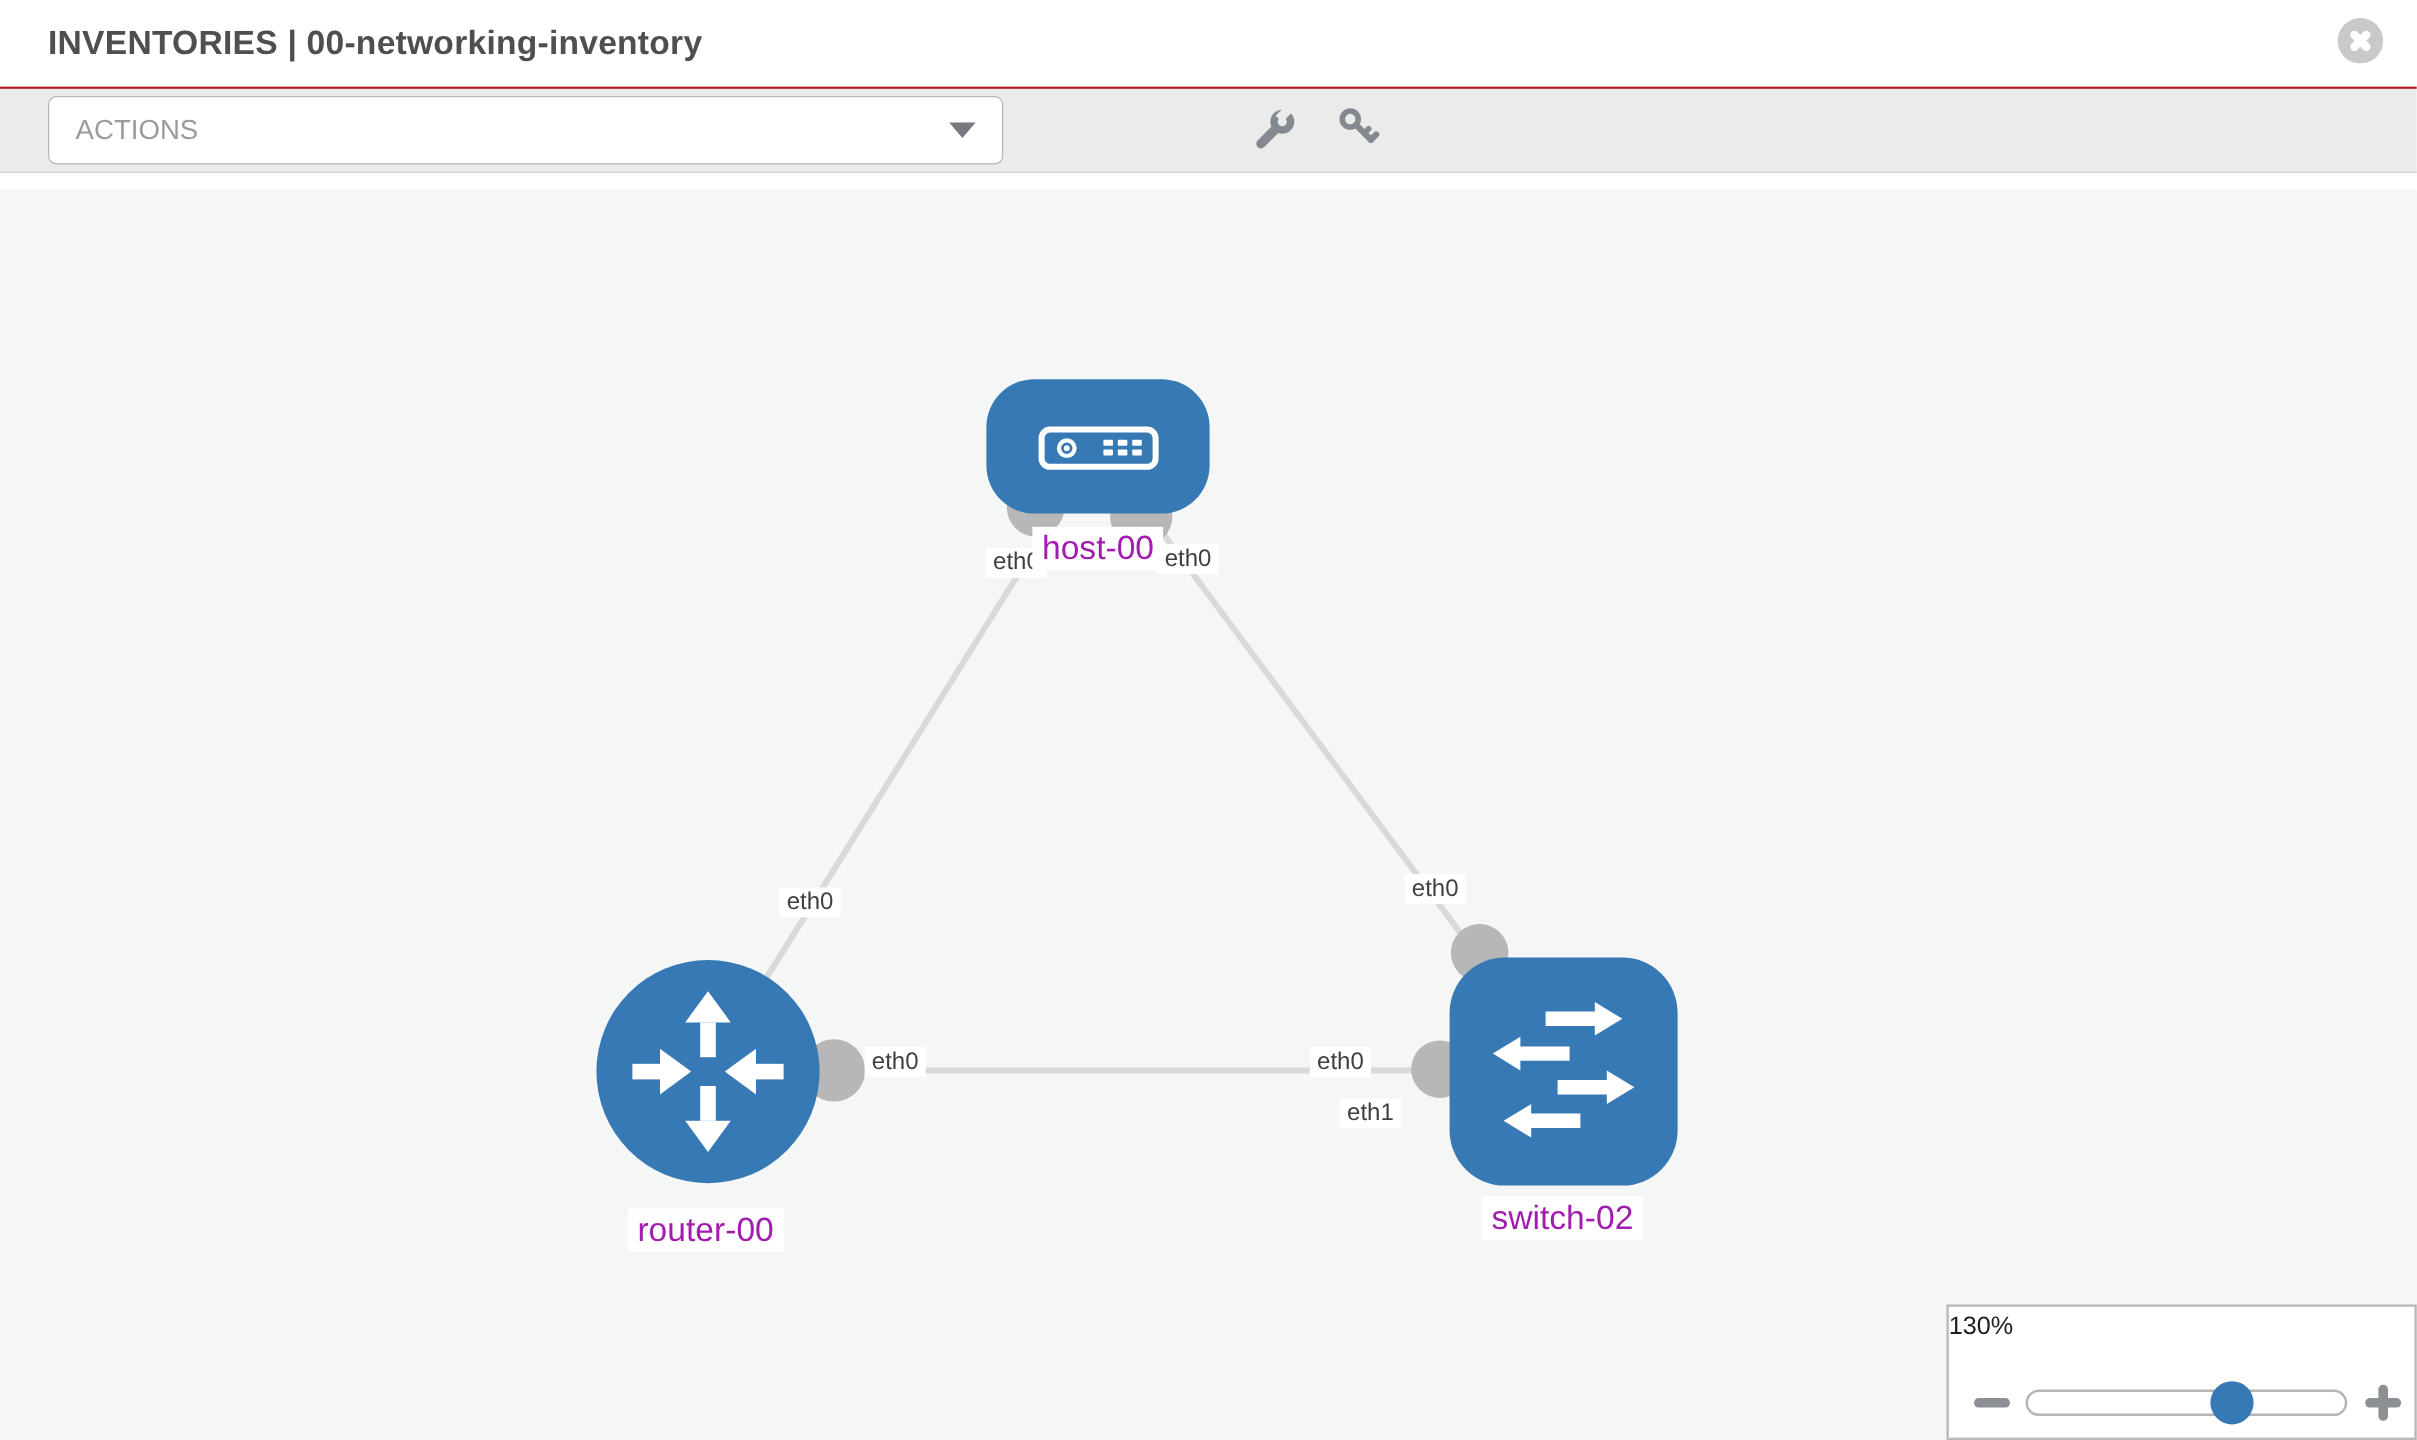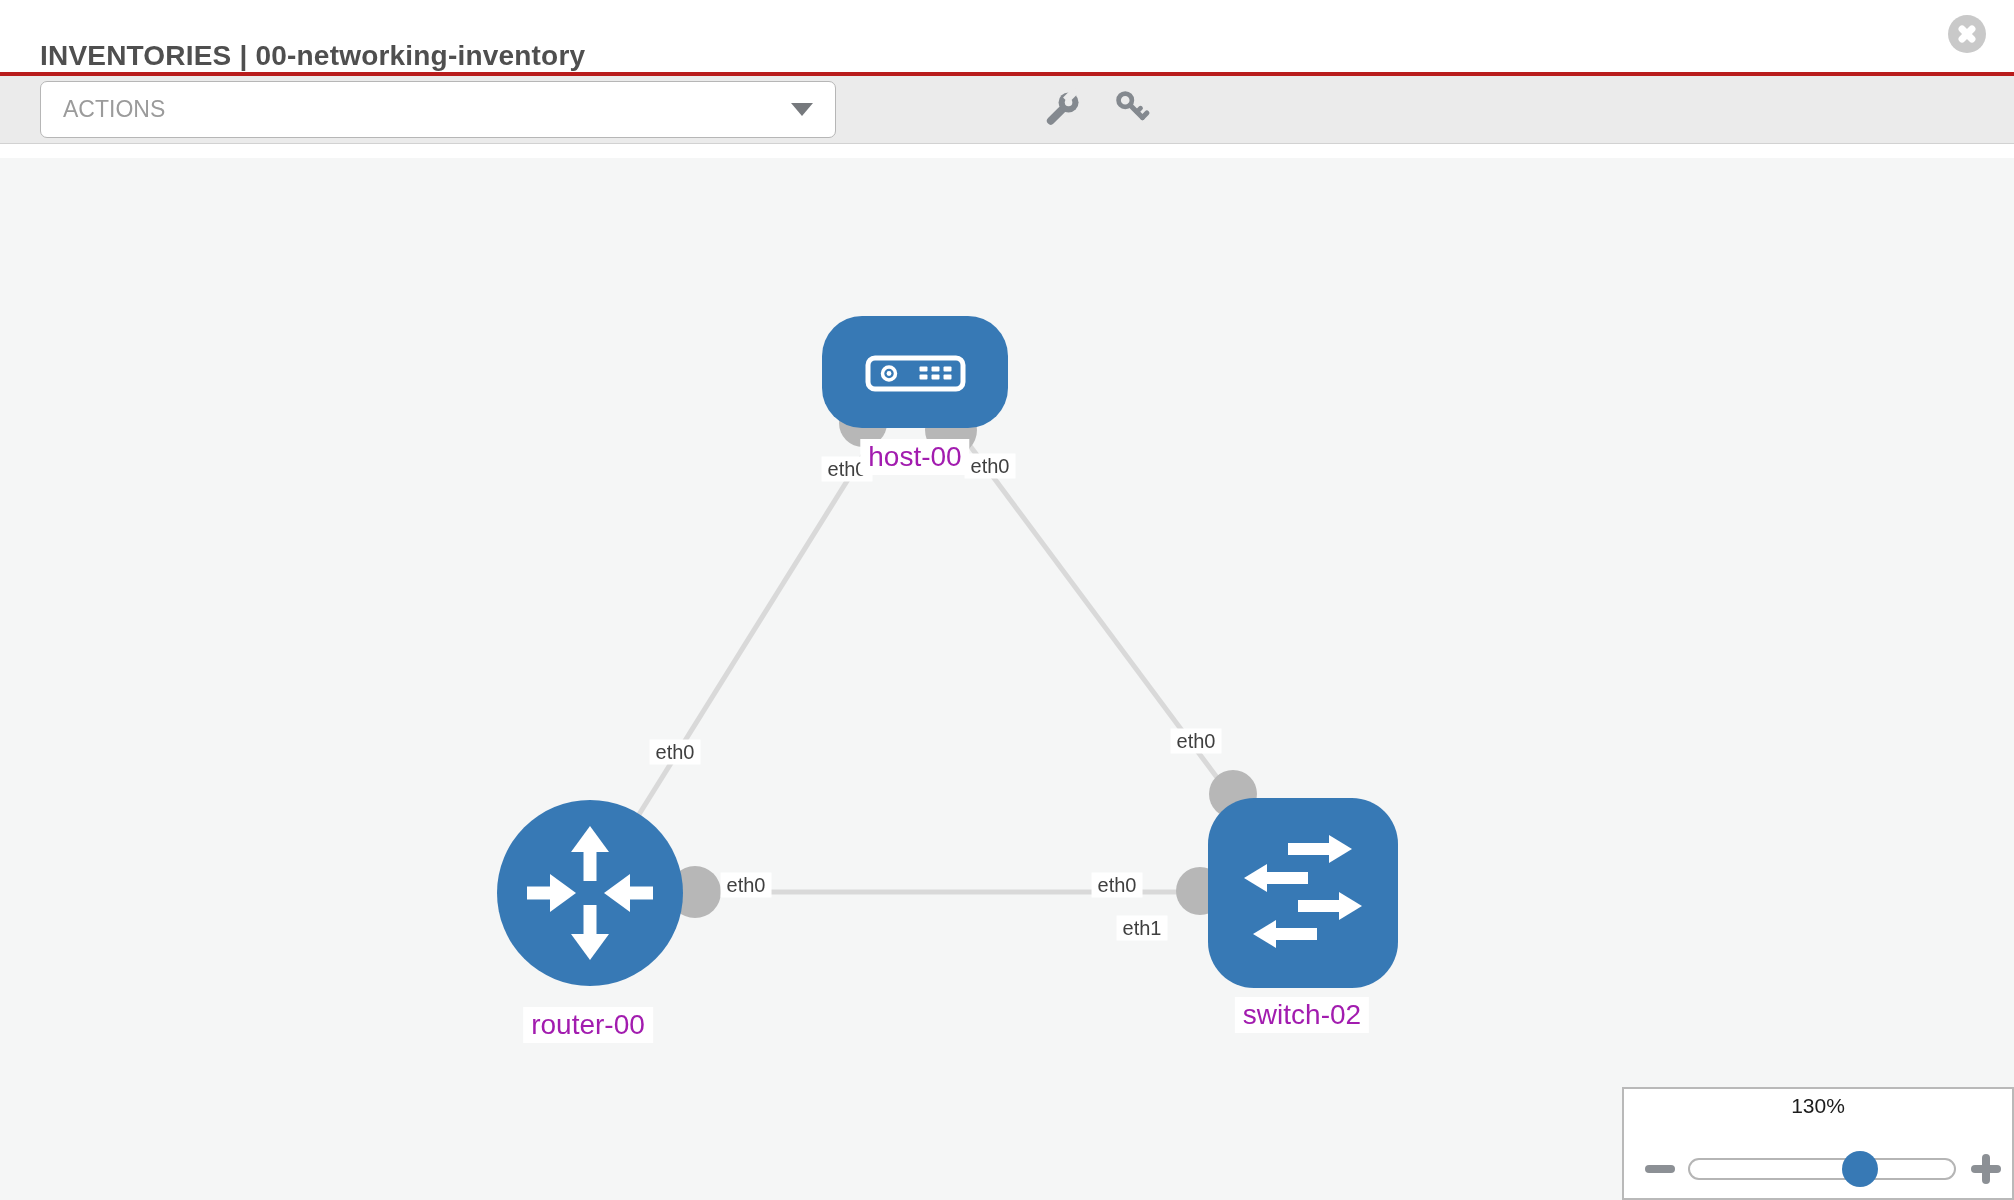--- a/index.html
+++ b/index.html
@@ -1,27 +1,27 @@
 <!DOCTYPE html>
 <html><head>
 <meta charset="utf-8">
 <style>
   * { margin:0; padding:0; box-sizing:border-box; }
   html,body { width:2014px; height:1200px; overflow:hidden; background:#fff;
               font-family:"Liberation Sans", sans-serif; }
 
   
   .hdr { position:relative; height:72px; background:#fff;
-         display:flex; align-items:flex-end; padding-left:40px; }
+         display:flex; align-items:center; padding-left:40px; }
   .hdr h1 { font-size:28px; font-weight:bold; color:#4f4f4f; letter-spacing:0.2px; }
   .close-btn { position:absolute; right:28px; top:15px; width:38px; height:38px;
                border:none; background:transparent; cursor:pointer; padding:0; }
 
   
-  .toolbar { height:72px; background:#ebebeb; border-top:4px solid #b91c1c;
+  .toolbar { height:72px; background:#ebebeb; border-top:2px solid #b91c1c;
              border-bottom:1px solid #d2d2d2; display:flex; align-items:center;
              padding:0 39px 0 40px; }
   .select { height:57px; background:#fff; border:1px solid #b6b6b6; border-radius:7px;
             display:flex; align-items:center; justify-content:space-between;
             padding:0 22px; font-size:23px; color:#9b9b9b; cursor:pointer; }
   .select-actions { width:796px; }
   .select-search  { width:792px; margin-left:28px; }
   .caret { width:0; height:0; border-left:11px solid transparent;
            border-right:11px solid transparent; border-top:13px solid #76797d; }
   .toolbtn { width:44px; height:44px; background:transparent; border:none;
@@ -35,21 +35,21 @@
   .canvas svg.topo { position:absolute; top:0; left:0; }
 
   .chip { position:absolute; transform:translate(-50%,-50%); background:#fff;
           color:#a21caf; white-space:nowrap; }
   .node-chip { font-size:28px; padding:2px 8px; }
   .if-chip   { font-size:20px; padding:1px 6px; color:#3f3f3f; }
 
   
   .zoom-panel { position:absolute; left:1622px; top:1087px; width:392px; height:113px;
                 background:#fff; border:2px solid #b9b9b9; }
-  .zoom-level { text-align:center; margin-top:5px; font-size:21px; color:#1d1d1d; }
+  .zoom-level { text-align:left; margin-top:5px; font-size:21px; color:#1d1d1d; }
   .zoom-row { position:relative; width:100%; height:70px; }
   .zbtn { position:absolute; background:transparent; border:none; cursor:pointer;
           width:40px; height:40px; top:31px; padding:0; }
   .zbtn-minus { left:16px; }
   .zbtn-plus  { left:342px; }
   .bar-h { position:absolute; left:5px; top:16px; width:30px; height:8px;
            background:#8c9095; border-radius:4px; }
   .bar-v { position:absolute; left:16px; top:5px; width:8px; height:30px;
            background:#8c9095; border-radius:4px; }
   .slider-track { position:absolute; left:64px; top:40px; width:268px; height:22px;

